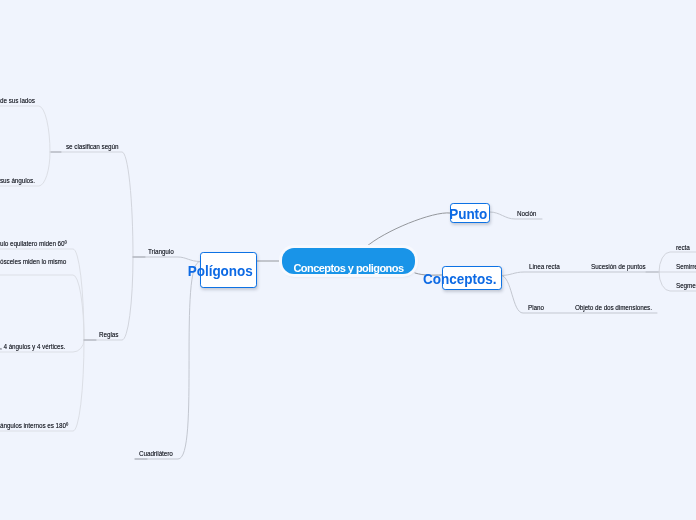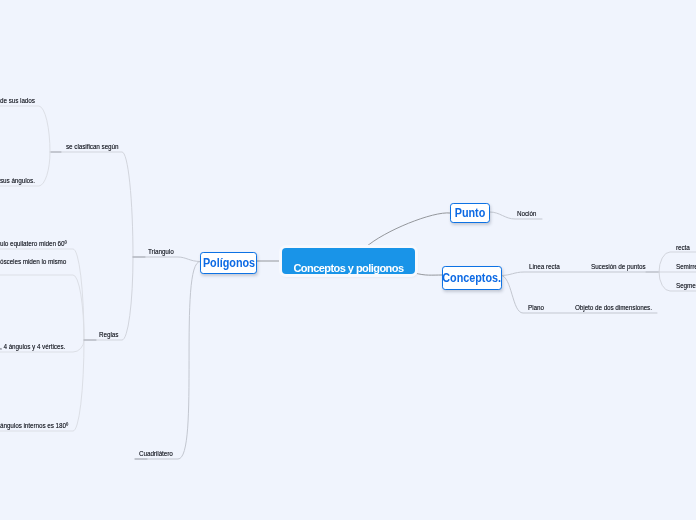--- a/index.html
+++ b/index.html
@@ -3,26 +3,26 @@
 <meta charset="utf-8">
 <style>
   html,body{margin:0;padding:0;}
   body{width:696px;height:520px;background:#f0f4fd;
        font-family:"Liberation Sans",sans-serif;overflow:hidden;
        -webkit-font-smoothing:antialiased;}
   #mindmap{position:relative;width:696px;height:520px;}
   svg#links{position:absolute;left:0;top:0;width:696px;height:520px;}
   .node{position:absolute;box-sizing:border-box;display:flex;
         align-items:center;justify-content:center;white-space:nowrap;}
-  #node-root{background:#1994e8;color:#ffffff;border-radius:4px;
+  #node-root{background:#1994e8;color:#ffffff;border-radius:12px;
         font-weight:bold;font-size:11px;letter-spacing:-0.55px;padding-top:14px;
         box-shadow:0 0 0 3px #f7f9fe, 1px 2px 3px rgba(60,70,90,.26);}
   .node-sub{background:#ffffff;border:1.7px solid #0d72e4;border-radius:3.2px;
-        color:#0d6ae4;font-weight:bold;font-size:12px;
-        box-shadow:1px 2px 3px rgba(60,70,90,.24);}
+        color:#0d6ae4;font-weight:bold;font-size:15px;
+        box-shadow:1px 2px 3px rgba(60,70,90,.24);justify-content:flex-end;}
   .node-sub > span{display:inline-block;transform:scaleX(0.9);}
   .edge-label{position:absolute;font-size:7.1px;color:#21242d;
         white-space:nowrap;line-height:8px;
         transform:scaleX(0.875);transform-origin:left top;
         text-shadow:0.22px 0 0 rgba(33,36,45,.6);}
 </style>
 </head>
 <body>
 
 <div id="mindmap">
@@ -66,21 +66,21 @@
       <path d="M659,272 A11,20 0 0 1 670,252 L696,252" stroke="#d2d5dd" stroke-width="1"></path>
       <path d="M659,272 L696,272" stroke="#d2d5dd" stroke-width="1"></path>
       <path d="M659,272 A11,19 0 0 0 670,291 L696,291" stroke="#d2d5dd" stroke-width="1"></path>
     </g>
   </svg>
 
   <div class="node" id="node-root" style="left:282px;top:248px;width:133px;height:26px;">
     <span>Conceptos y poligonos</span>
   </div>
 
-  <div class="node node-sub" style="left:200px;top:252px;width:57px;height:22px;">
+  <div class="node node-sub" style="left:200px;top:252px;width:57px;height:36px;">
     <span>Polígonos</span>
   </div>
 
   <div class="node node-sub" style="left:450px;top:203px;width:40px;height:20px;">
     <span>Punto</span>
   </div>
 
   <div class="node node-sub" style="left:442px;top:266px;width:60px;height:24px;">
     <span>Conceptos.</span>
   </div>

